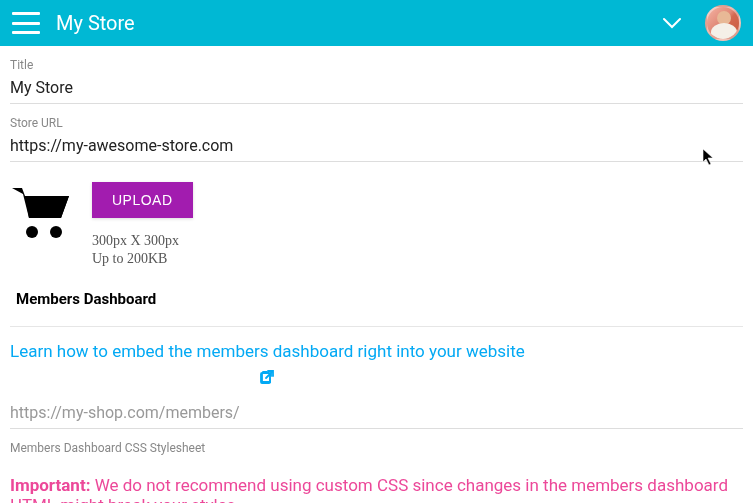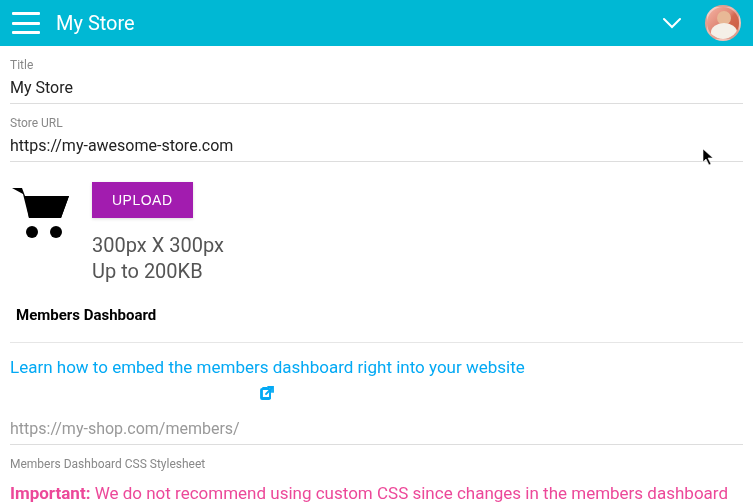--- a/index.html
+++ b/index.html
@@ -109,23 +109,24 @@
     padding: 10px 20px;
     font-size: 14px;
     letter-spacing: 0.5px;
     cursor: pointer;
     font-weight: 500;
     width: fit-content;
     margin-bottom: 14px;
     box-shadow: 0 1px 3px rgba(0,0,0,0.15);
   }
   .hint-line {
-    font-size: 20px;
+    font-size: 14px;
     color: #555;
     line-height: 1.3;
+    font-family: Liberation Serif, serif;
   }
   .section-heading {
     color: #000000;
     font-weight: 700;
     font-size: 15px;
     margin: 10px 0 18px 6px;
   }
   .divider {
     border: none;
     border-top: 1px solid #e6e6e6;
@@ -212,21 +213,21 @@
         <path d="M4 3 h4 M12 3 v4 M3 5 v8 h8 v-4 M7 9 L13 3" stroke="#03a9f4" stroke-width="1.8" fill="none" stroke-linecap="round"></path>
         <path d="M9 2 h5 v5" stroke="#03a9f4" stroke-width="1.8" fill="none" stroke-linecap="round"></path>
         <rect x="2" y="4" width="9" height="10" rx="1" stroke="#03a9f4" stroke-width="1.8" fill="none"></rect>
       </svg>
     </a>
 
     <div class="field-group">
       <input class="text-input" type="text" placeholder="https://my-shop.com/members/" style="">
     </div>
 
-    <div class="field-group" style="margin-bottom:12px;">
+    <div class="field-group" style="margin-bottom:20px;">
       <label class="field-label">Members Dashboard CSS Stylesheet</label>
     </div>
 
     <div class="note">
       <strong>Important:</strong><span> We do not recommend using custom CSS since changes in the members dashboard HTML might break your styles.</span>
     </div>
   </div>
 
 </div>
 

